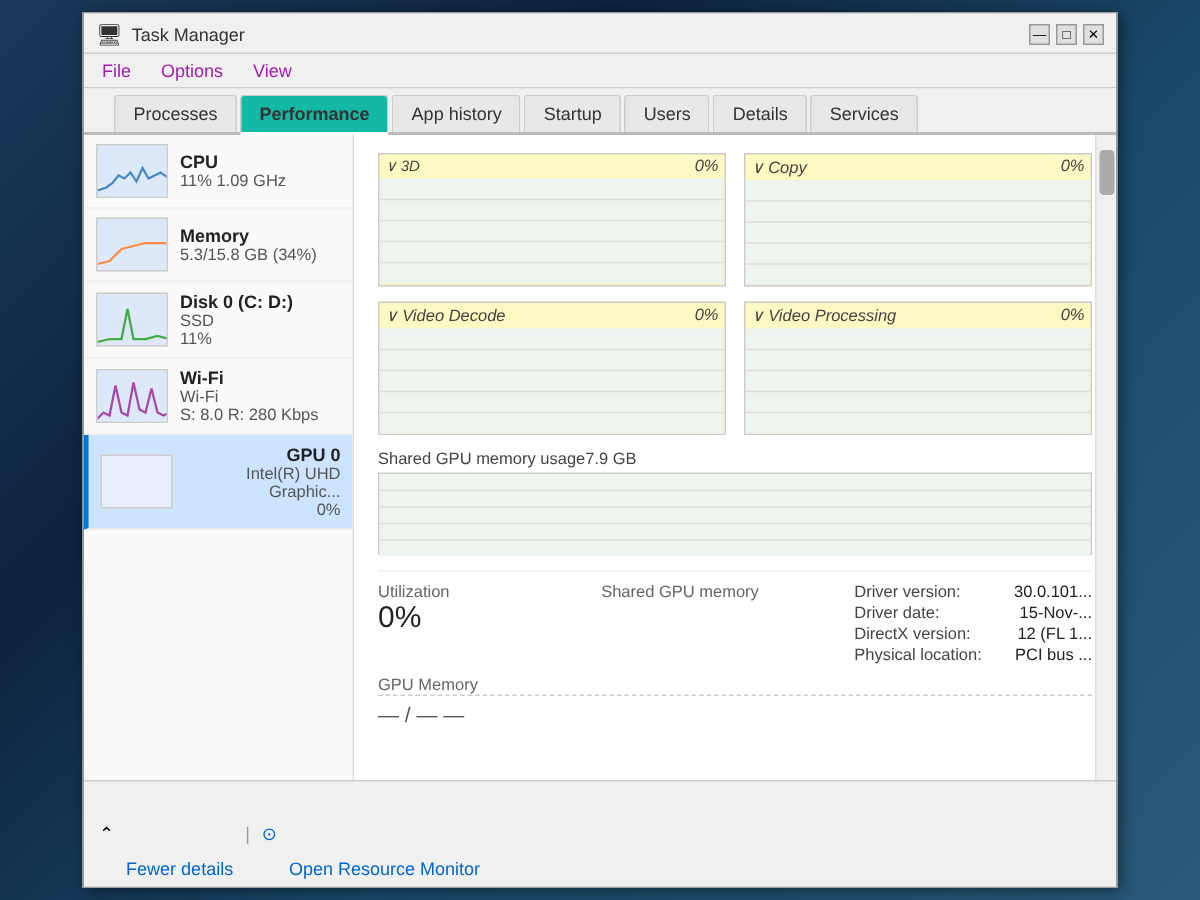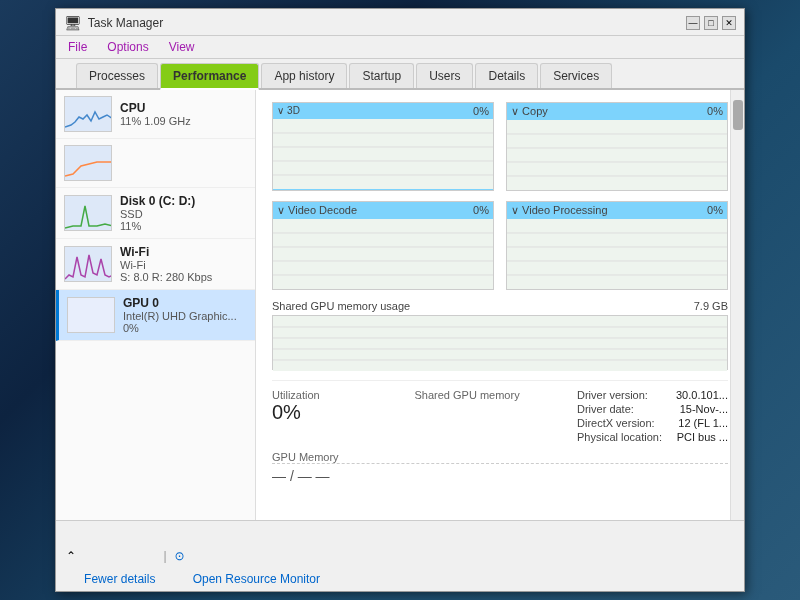--- a/index.html
+++ b/index.html
@@ -78,47 +78,47 @@
       border-bottom: none;
       margin-right: 2px;
       margin-top: 4px;
       cursor: pointer;
       background: #e8e8e8;
       font-size: 12px;
       color: #333;
       border-radius: 3px 3px 0 0;
     }
     .tab.active {
-      background: #84cc16;
+      background: #14b8a6;
       border-bottom: 2px solid #fff;
       font-weight: 600;
       margin-bottom: -2px;
       z-index: 1;
     }
     .content {
       display: flex;
       flex: 1;
       background: #fff;
       min-height: 430px;
     }
     .sidebar {
-      width: 200px;
+      width: 180px;
       border-right: 1px solid #ddd;
       background: #fafafa;
       overflow-y: auto;
     }
     .sidebar-item {
       display: flex;
       align-items: center;
       padding: 6px 8px;
       border-bottom: 1px solid #eee;
       cursor: pointer;
       gap: 8px;
     }
-    .sidebar-item.active { background: #cce4ff; border-left: 3px solid #0078d4; }
+    .sidebar-item.active { background: #cce4ff; border-left: 3px solid #0078d4; text-align: right; }
     .sidebar-thumb {
       width: 48px;
       height: 36px;
       background: #e8e8e8;
       border: 1px solid #ccc;
       overflow: hidden;
       flex-shrink: 0;
       position: relative;
     }
     .sidebar-info { flex: 1; }
@@ -139,22 +139,23 @@
     .gpu-title { font-size: 22px; font-weight: 300; color: #222; }
     .gpu-name { font-size: 13px; color: #444; }
     .graphs-row {
       display: flex;
       gap: 12px;
       margin-bottom: 10px;
     }
     .graph-box {
       flex: 1;
       border: 1px solid #ccc;
-      background: #7dd3fc;
+      background: #fef9c3;
       position: relative;
+      font-style: italic;
     }
     .graph-label {
       font-size: 11px;
       color: #444;
       padding: 2px 4px;
       display: flex;
       justify-content: space-between;
     }
     .graph-canvas {
       width: 100%;
@@ -166,21 +167,20 @@
         #e8e8e8 13px,
         #e8e8e8 14px
       );
     }
     .shared-section {
       margin-top: 6px;
       margin-bottom: 10px;
     }
     .shared-label {
       display: flex;
-      justify-content: space-between;
       font-size: 11px;
       color: #444;
       margin-bottom: 3px;
     }
     .shared-graph {
       border: 1px solid #ccc;
       background: #f8f8f8;
       height: 55px;
       background: repeating-linear-gradient(
         0deg,
@@ -308,20 +308,24 @@
           <div class="sidebar-sub">11% 1.09 GHz</div>
         </div>
       </div>
 
       <div class="sidebar-item">
         <div class="sidebar-thumb">
           <svg width="48" height="36" viewBox="0 0 48 36">
             <rect width="48" height="36" fill="#dde8f8"></rect>
             <polyline points="0,30 8,28 16,20 24,18 32,16 40,16 48,16" fill="none" stroke="#ff8844" stroke-width="1.5"></polyline>
           </svg>
+        </div>
+        <div class="sidebar-info">
+          <div class="sidebar-title">Memory</div>
+          <div class="sidebar-sub">5.3/15.8 GB (34%)</div>
         </div>
       </div>
 
       <div class="sidebar-item">
         <div class="sidebar-thumb">
           <svg width="48" height="36" viewBox="0 0 48 36">
             <rect width="48" height="36" fill="#dde8f8"></rect>
             <polyline points="0,32 8,30 16,30 20,10 24,30 32,30 40,28 48,30" fill="none" stroke="#44aa44" stroke-width="1.5"></polyline>
           </svg>
         </div>

